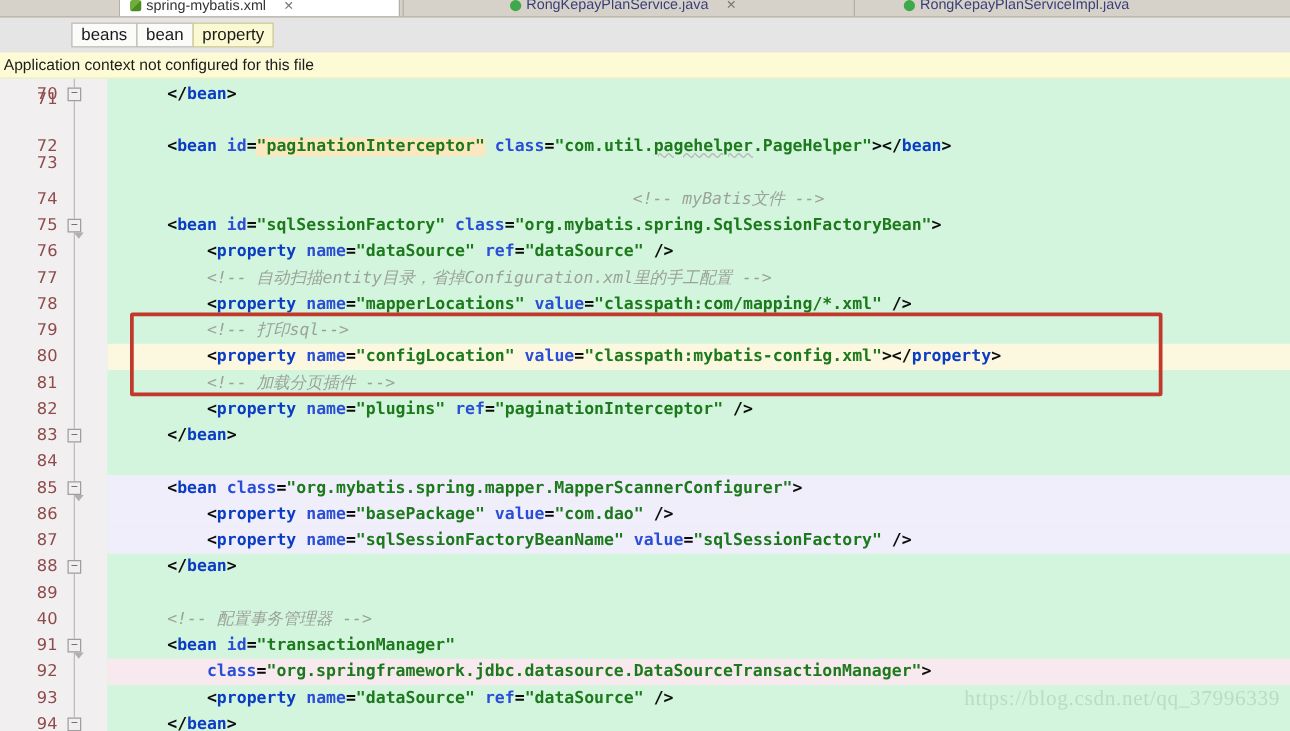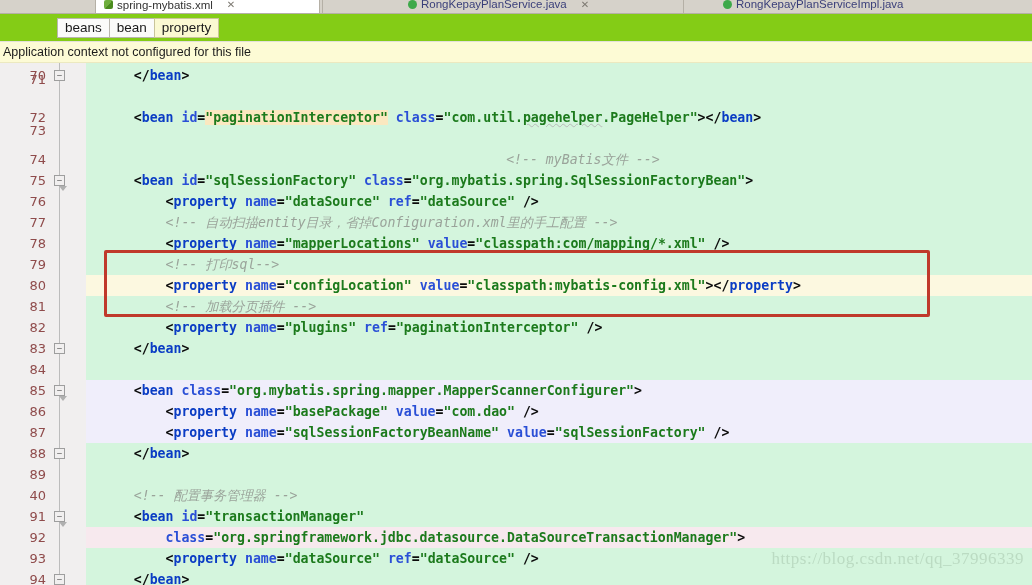--- a/index.html
+++ b/index.html
@@ -62,21 +62,21 @@
     position: absolute;
     top: -5px;
     width: 1px;
     height: 18px;
     background: #b5b0a6;
   }
 
   
   .breadcrumb {
     height: 28px;
-    background: #84cc16;
+    background: #e5e5e5;
     display: flex;
     align-items: center;
     padding-left: 57px;
     box-sizing: border-box;
     border-bottom: 1px solid #e3e0d9;
   }
   .crumb {
     font-size: 13.5px;
     color: #1a1a1a;
     padding: 1px 7px 2px 7px;

